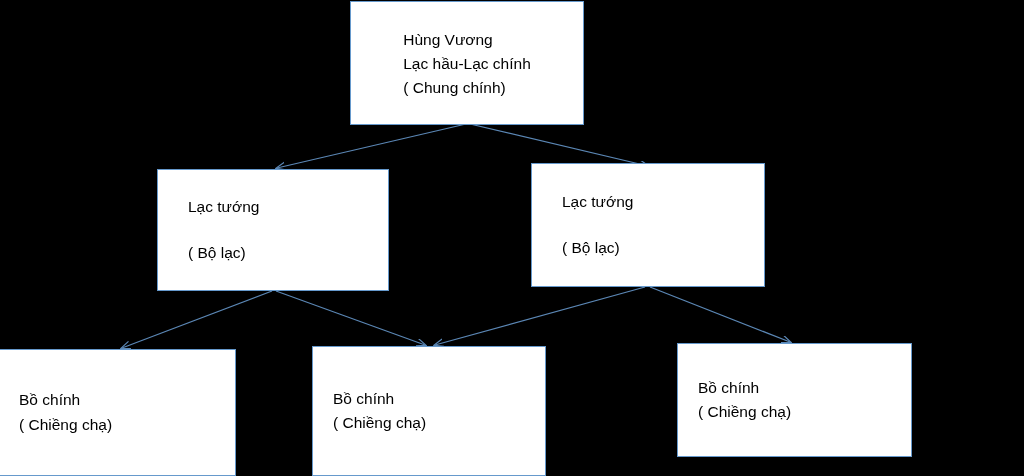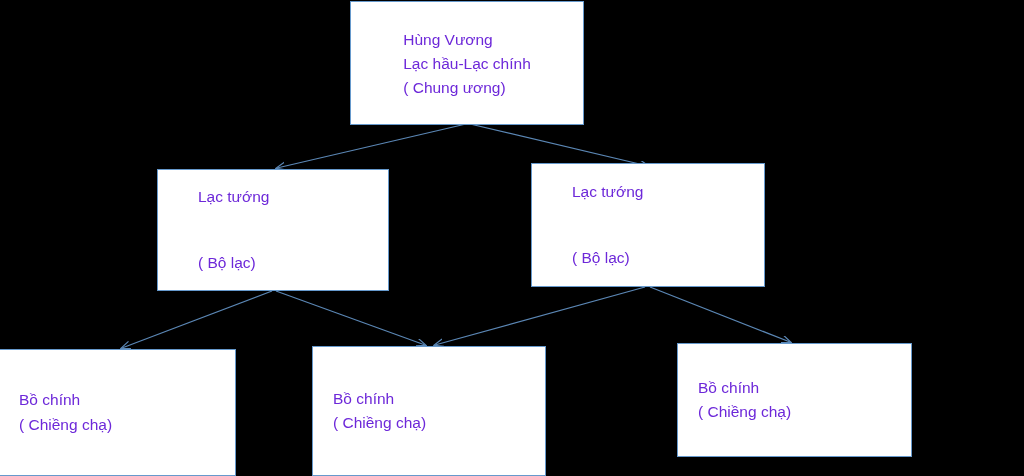--- a/index.html
+++ b/index.html
@@ -30,40 +30,40 @@
     box-sizing: border-box;
     display: flex;
     flex-direction: column;
     justify-content: center;
     color: #000000;
   }
   .node .line {
     font-size: 15.5px;
     line-height: 1.55;
     white-space: pre;
-    color: #6d28d9;
+    color: #000000;
   }
   .root-node {
     align-items: center;
     padding-top: 2px;
   }
   .root-node .line {
     text-align: left;
   }
   .root-inner {
     display: flex;
     flex-direction: column;
     align-items: flex-start;
   }
   .mid-node {
     padding-left: 30px;
     justify-content: center;
   }
   .mid-node .line {
-    margin: 10px;
+    margin: 0;
   }
   .mid-gap {
     height: 22px;
   }
   .leaf-node {
     padding-left: 20px;
     justify-content: center;
   }
   .leaf-node .line {
     margin: 0;
@@ -91,21 +91,21 @@
 
     <line x1="645" y1="287" x2="435" y2="345" stroke="#5b87b5" stroke-width="1.2" marker-end="url(#arrowhead)"></line>
 
     <line x1="650" y1="287" x2="790" y2="342" stroke="#5b87b5" stroke-width="1.2" marker-end="url(#arrowhead)"></line>
   </svg>
 
   <div class="node root-node" style="left:350px; top:1px; width:234px; height:124px;">
     <div class="root-inner">
       <div class="line">Hùng Vương</div>
       <div class="line">Lạc hầu-Lạc chính</div>
-      <div class="line">( Chung ương)</div>
+      <div class="line">( Chung chính)</div>
     </div>
   </div>
 
   <div class="node mid-node" style="left:157px; top:169px; width:232px; height:122px;">
     <div class="line">Lạc tướng</div>
     <div class="mid-gap"></div>
     <div class="line">( Bộ lạc)</div>
   </div>
 
   <div class="node mid-node" style="left:531px; top:163px; width:234px; height:124px;">

